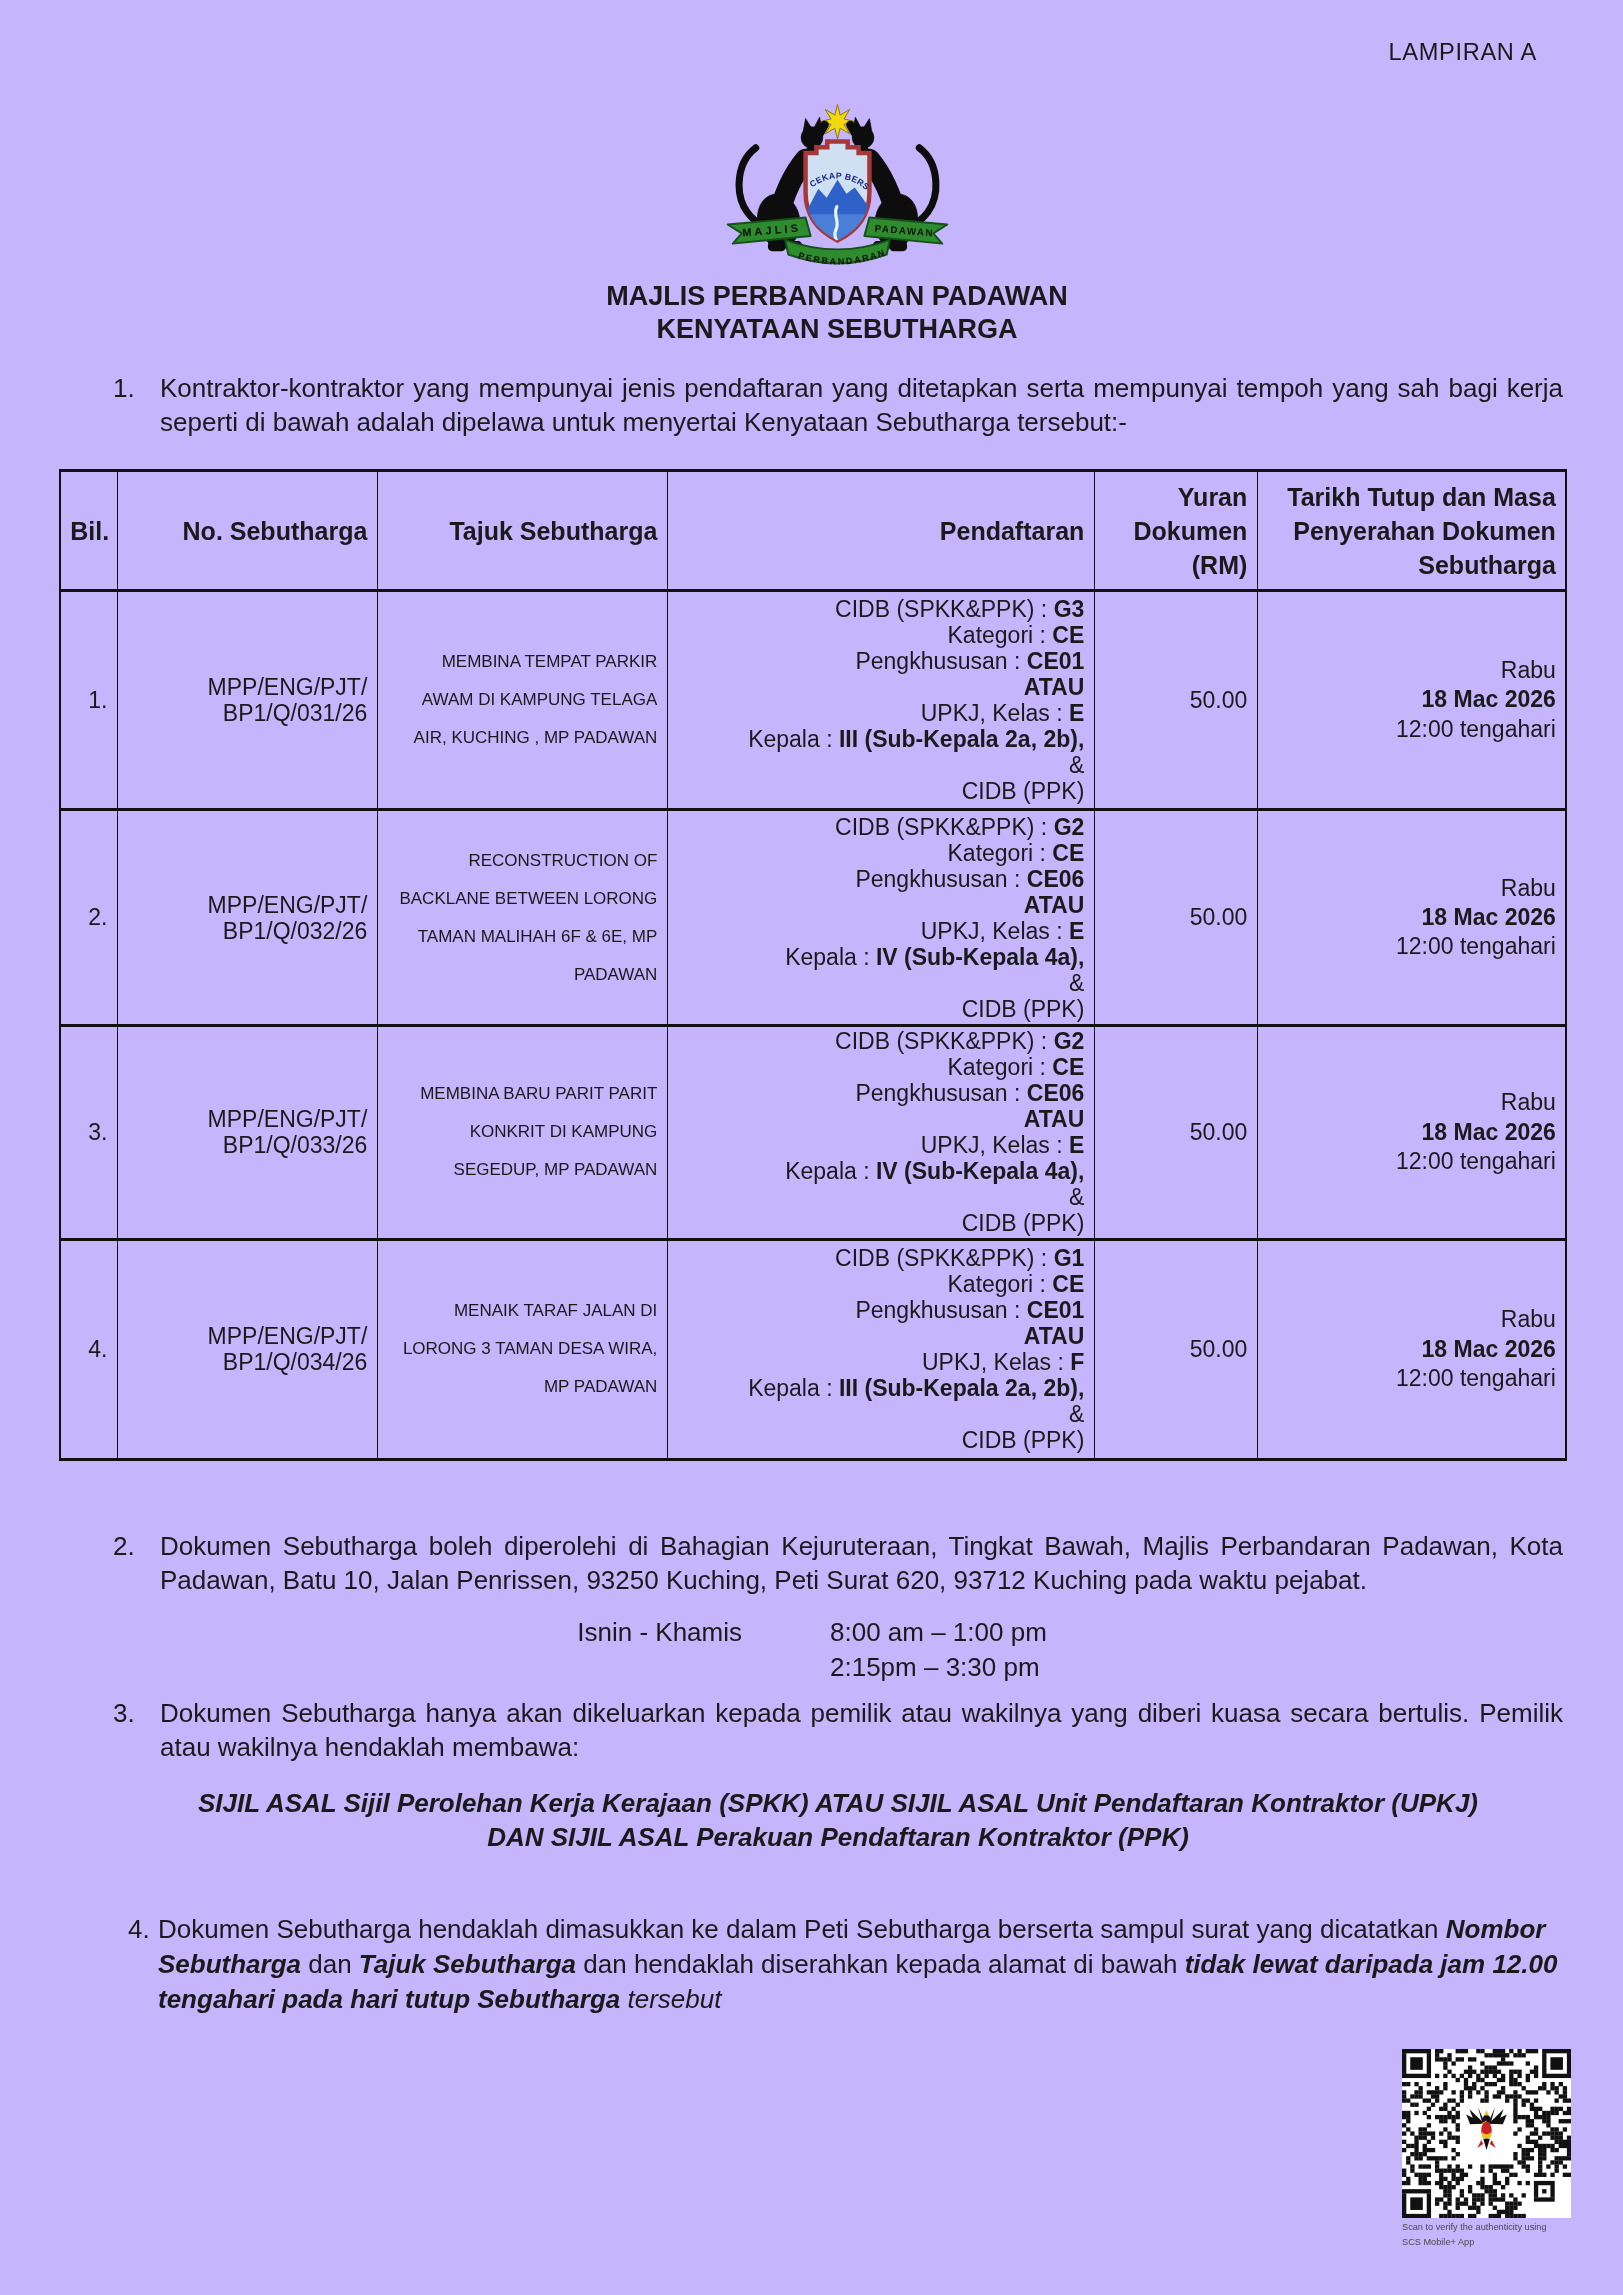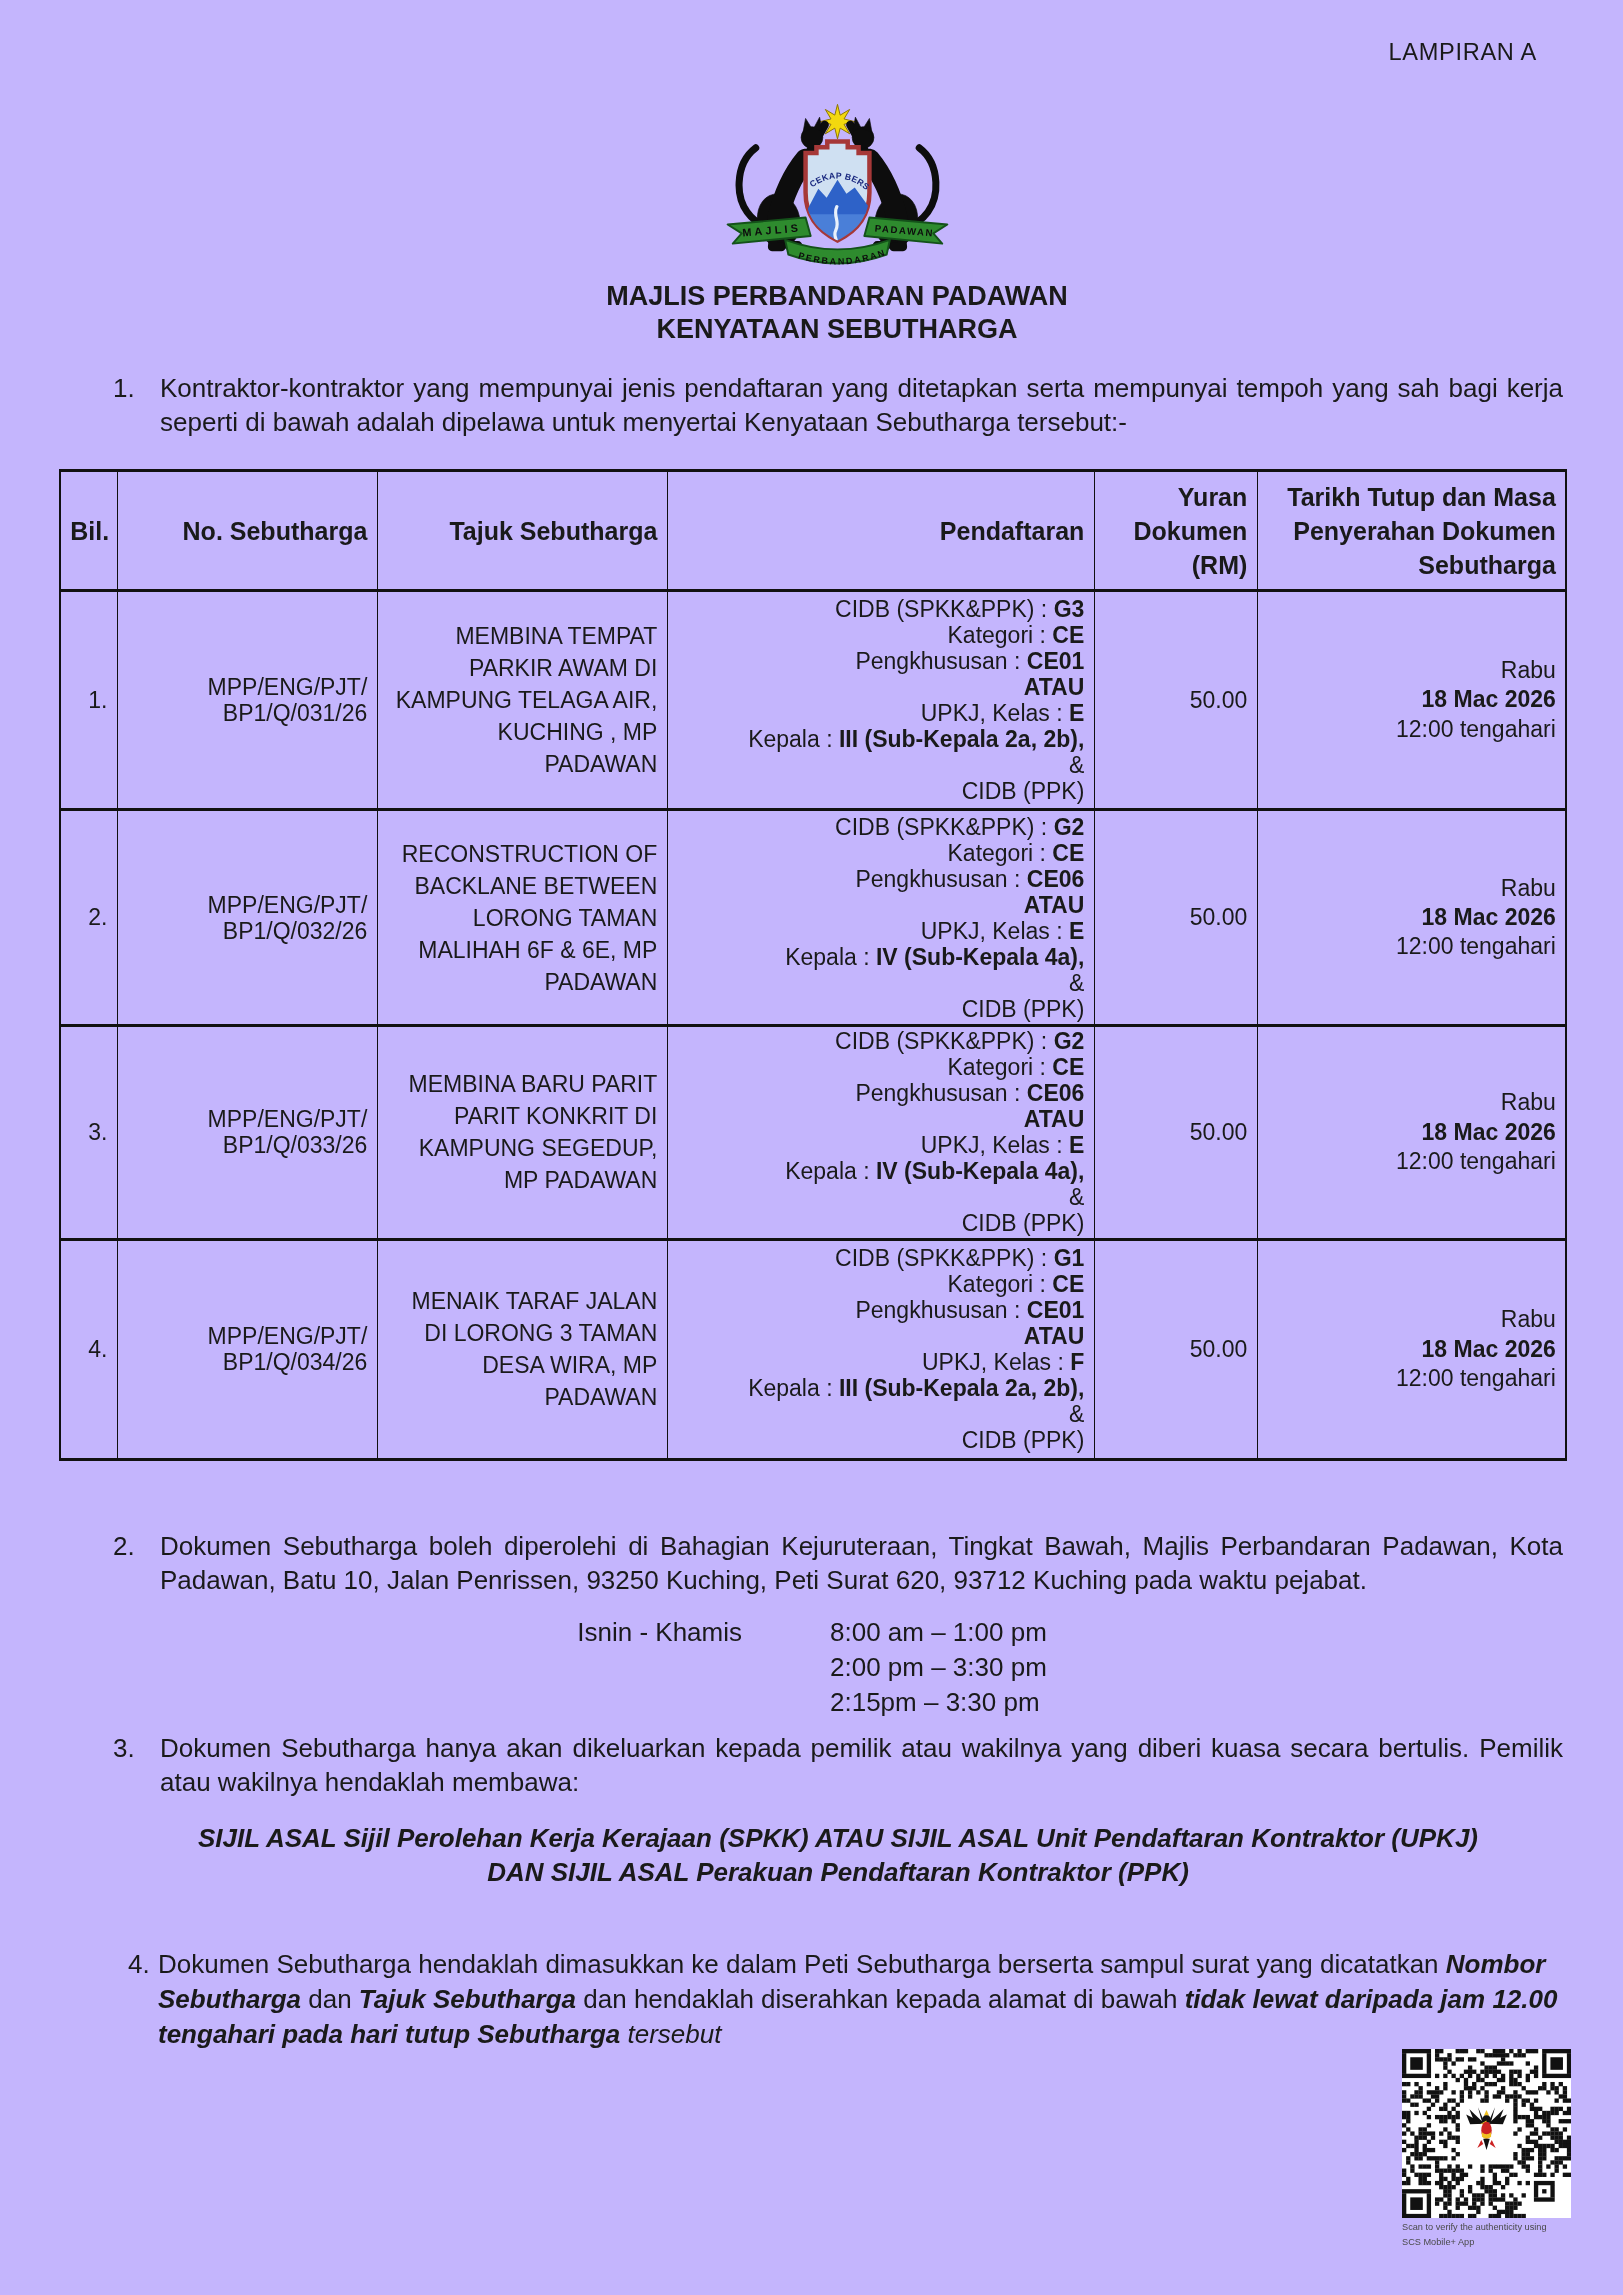--- a/index.html
+++ b/index.html
@@ -42,21 +42,21 @@
     border-top-width:3.3px;border-bottom-width:3.3px;
     vertical-align:middle;text-align:right;
     padding:1.3px 9.2px;
     overflow:hidden;
   }
   table.tender th{font-size:25px;font-weight:bold;line-height:34px;}
   table.tender thead tr{height:120px;}
   tr.r0{height:219px;} tr.r1{height:216px;} tr.r2{height:213px;} tr.r3{height:220px;}
   td.bil{font-size:23px;}
   td.noseb{font-size:23px;line-height:26px;}
-  td.tajuk{font-size:23px;line-height:32px;padding:0 11.8px;}
+  td.tajuk{font-size:17px;line-height:38px;padding:0 11.8px;}
   td.pend{font-size:23px;line-height:26px;padding:1.3px 3.9px;}
   td.pend b{font-weight:bold;}
   td.yuran{font-size:23px;}
   td.tarikh{font-size:23px;line-height:29.4px;}
   td.tarikh .bd{font-weight:bold;}
   
   .hours{margin:18.3px 0 0 459px;font-size:26px;}
   .hrow{display:flex;line-height:35px;}
   .hlabel{width:283px;text-align:right;}
   .htime{margin-left:88px;}
@@ -276,24 +276,20 @@
 
   <div class="item p2">
     <span class="num">2.</span>
     <div class="ptext">Dokumen Sebutharga boleh diperolehi di Bahagian Kejuruteraan, Tingkat Bawah, Majlis Perbandaran Padawan, Kota Padawan, Batu 10, Jalan Penrissen, 93250 Kuching, Peti Surat 620, 93712 Kuching pada waktu pejabat.</div>
   </div>
 
   <div class="hours">
     <div class="hrow">
       <span class="hlabel">Isnin - Khamis</span>
       <span class="htime">8:00 am – 1:00 pm</span>
-    </div>
-    <div class="hrow">
-      <span class="hlabel"></span>
-      <span class="htime">2:00 pm – 3:30 pm</span>
     </div>
     <div class="hrow">
       <span class="hlabel"></span>
       <span class="htime">2:15pm – 3:30 pm</span>
     </div>
   </div>
 
   <div class="item p3">
     <span class="num">3.</span>
     <div class="ptext">Dokumen Sebutharga hanya akan dikeluarkan kepada pemilik atau wakilnya yang diberi kuasa secara bertulis. Pemilik atau wakilnya hendaklah membawa:</div>

